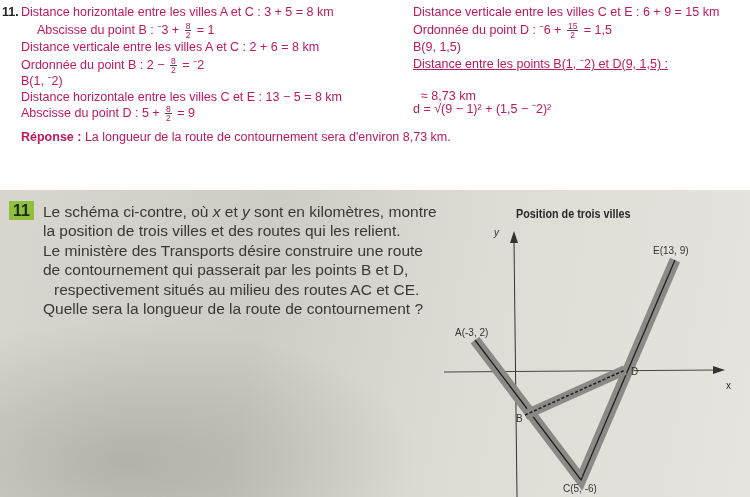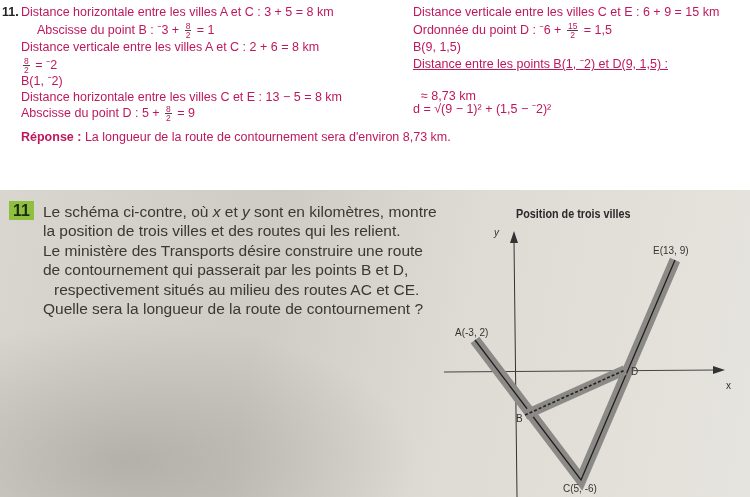--- a/index.html
+++ b/index.html
@@ -40,21 +40,21 @@
 
 <div class="top">
   <div class="line num" style="left:2px;top:5px;">11.</div>
 
   <div class="line" style="left:21px;top:5px;">Distance horizontale entre les villes A et C : 3 + 5 = 8 km</div>
   <div class="line" style="left:21px;top:22px;margin-left:16px;">
     <span>Abscisse du point B : ⁻3 + </span><span class="frac"><span class="n">8</span><span>2</span></span><span> = 1</span>
   </div>
   <div class="line" style="left:21px;top:40px;">Distance verticale entre les villes A et C : 2 + 6 = 8 km</div>
   <div class="line" style="left:21px;top:57px;">
-    <span class="frac"><span class="n">8</span><span>2</span></span><span> = ⁻2</span>
+    <span>Ordonnée du point B : 2 − </span><span class="frac"><span class="n">8</span><span>2</span></span><span> = ⁻2</span>
   </div>
   <div class="line" style="left:21px;top:74px;">B(1, ⁻2)</div>
   <div class="line" style="left:21px;top:90px;">Distance horizontale entre les villes C et E : 13 − 5 = 8 km</div>
   <div class="line" style="left:21px;top:105px;">
     <span>Abscisse du point D : 5 + </span><span class="frac"><span class="n">8</span><span>2</span></span><span> = 9</span>
   </div>
 
   <div class="line" style="left:413px;top:5px;">Distance verticale entre les villes C et E : 6 + 9 = 15 km</div>
   <div class="line" style="left:413px;top:22px;">
     <span>Ordonnée du point D : ⁻6 + </span><span class="frac"><span class="n">15</span><span>2</span></span><span> = 1,5</span>

